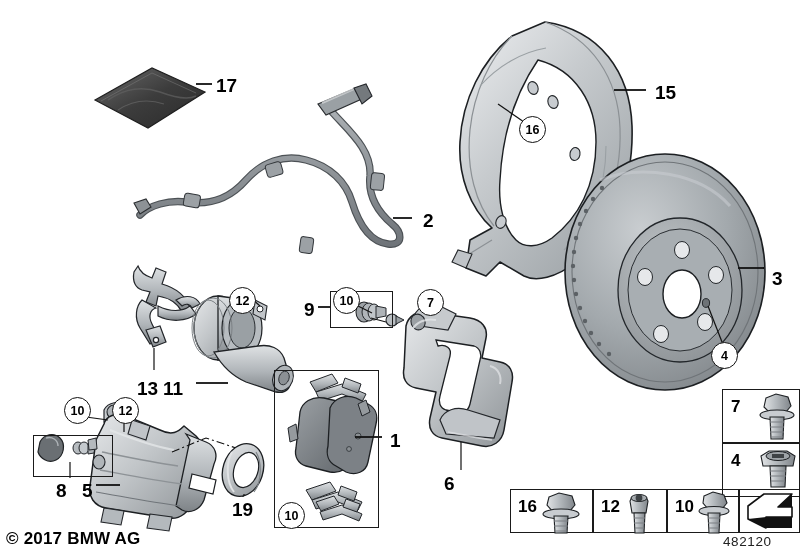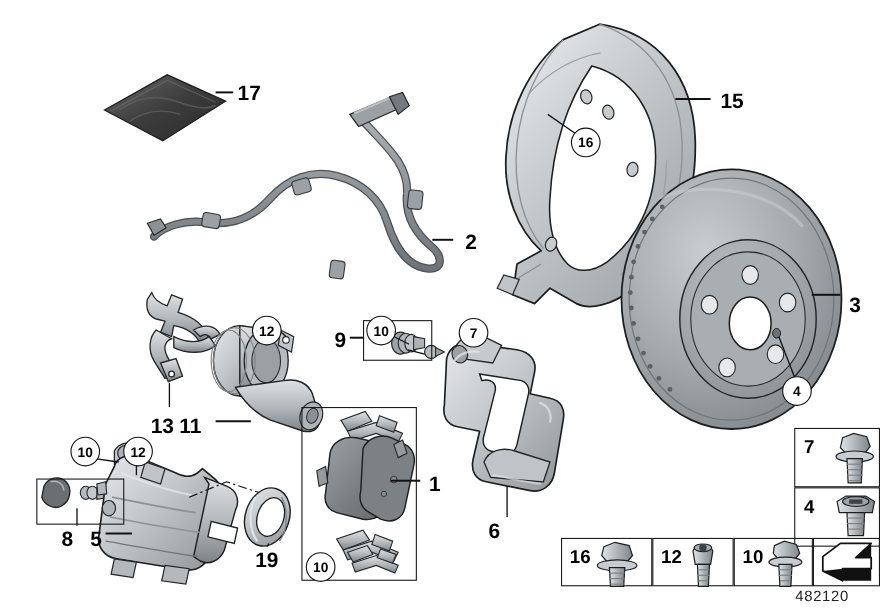--- a/index.html
+++ b/index.html
@@ -467,14 +467,15 @@
   <div class="circ" style="left:278px;top:502px;width:25px;height:25px;">
       <span>10</span>
     </div>
 
   <div class="lbl lbl-box" style="left:731px;top:398px;">7</div>
   <div class="lbl lbl-box" style="left:731px;top:452px;">4</div>
   <div class="lbl lbl-box" style="left:518px;top:498px;">16</div>
   <div class="lbl lbl-box" style="left:601px;top:498px;">12</div>
   <div class="lbl lbl-box" style="left:675px;top:498px;">10</div>
 
+  <div class="copy">© 2017 BMW AG</div>
   <div class="pnum">482120</div>
 </div>
 
 </body></html>

